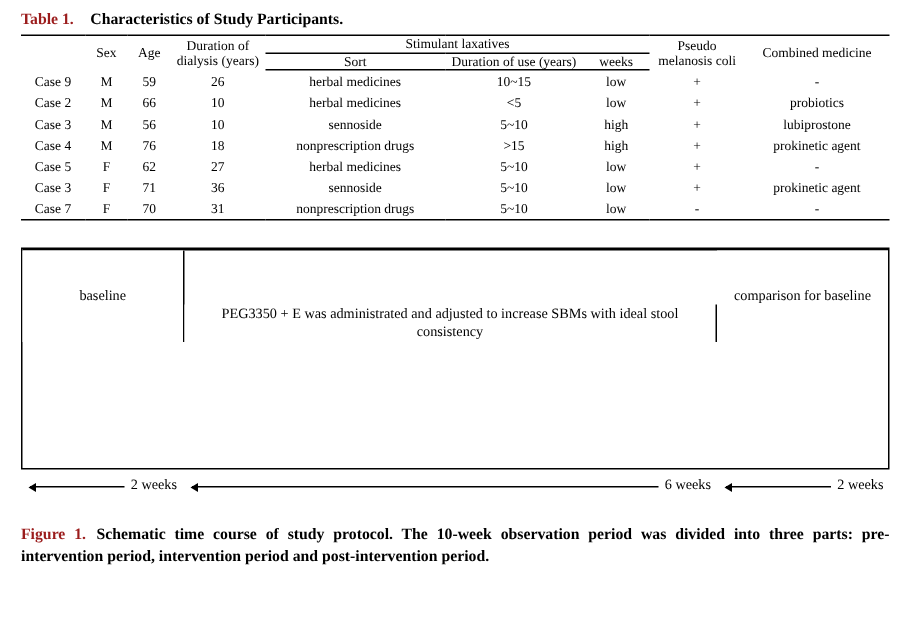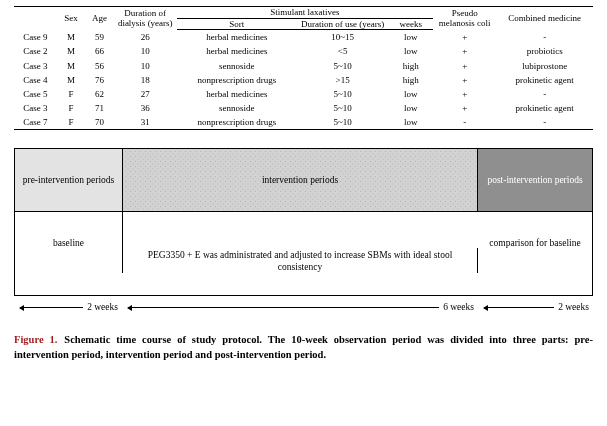--- a/index.html
+++ b/index.html
@@ -210,20 +210,23 @@
     text-align: justify;
     text-align-last: left;
   }
   .fig-caption .lbl { color: #9b1c1c; margin-right: 7px; }
 </style>
 </head>
 <body>
 
 <div class="page">
 
+  <div class="table-caption">
+    <span class="lbl">Table 1.</span><span class="txt">Characteristics of Study Participants.</span>
+  </div>
 
   <table class="participants">
     <colgroup>
       <col class="c-case">
         <col class="c-sex">
         <col class="c-age">
         <col class="c-dur">
       <col class="c-sort">
         <col class="c-use">
         <col class="c-dose">
@@ -321,25 +324,20 @@
         <td>nonprescription drugs</td>
         <td>5~10</td>
         <td>low</td>
         <td>-</td>
         <td>-</td>
       </tr>
     </tbody>
   </table>
 
   <div class="figure-wrap">
-    <div class="fig-row fig-top">
-      <div class="band pre">pre-intervention periods</div>
-      <div class="band inter">intervention periods</div>
-      <div class="band post">post-intervention periods</div>
-    </div>
     <div class="fig-row fig-bottom">
       <div class="cell baseline">baseline</div>
       <div class="cell admin">PEG3350 + E was administrated and adjusted to increase SBMs with ideal stool consistency</div>
       <div class="cell compare">comparison for baseline</div>
     </div>
   </div>
 
   <div class="arrows">
     <div class="arrow-seg a-pre">
       <span class="line"></span>

